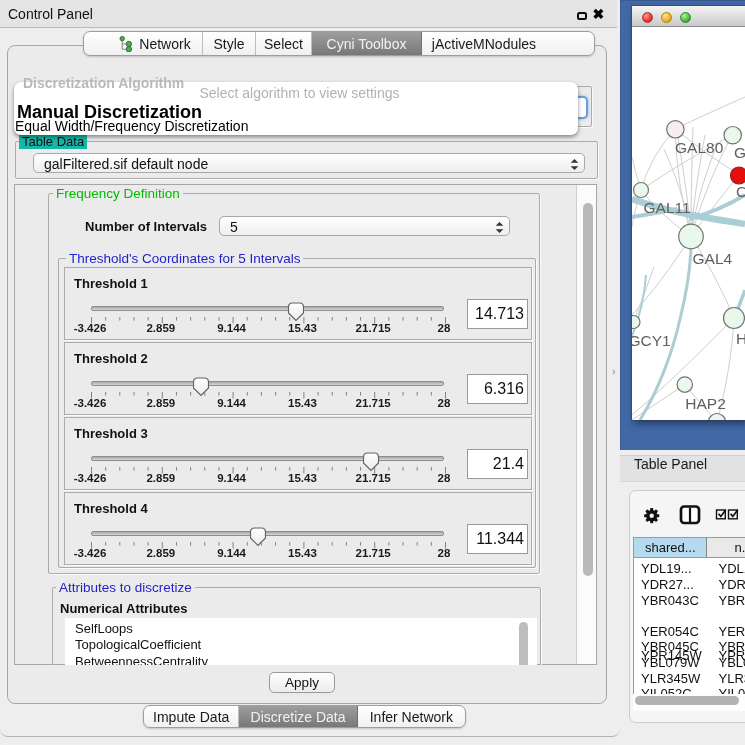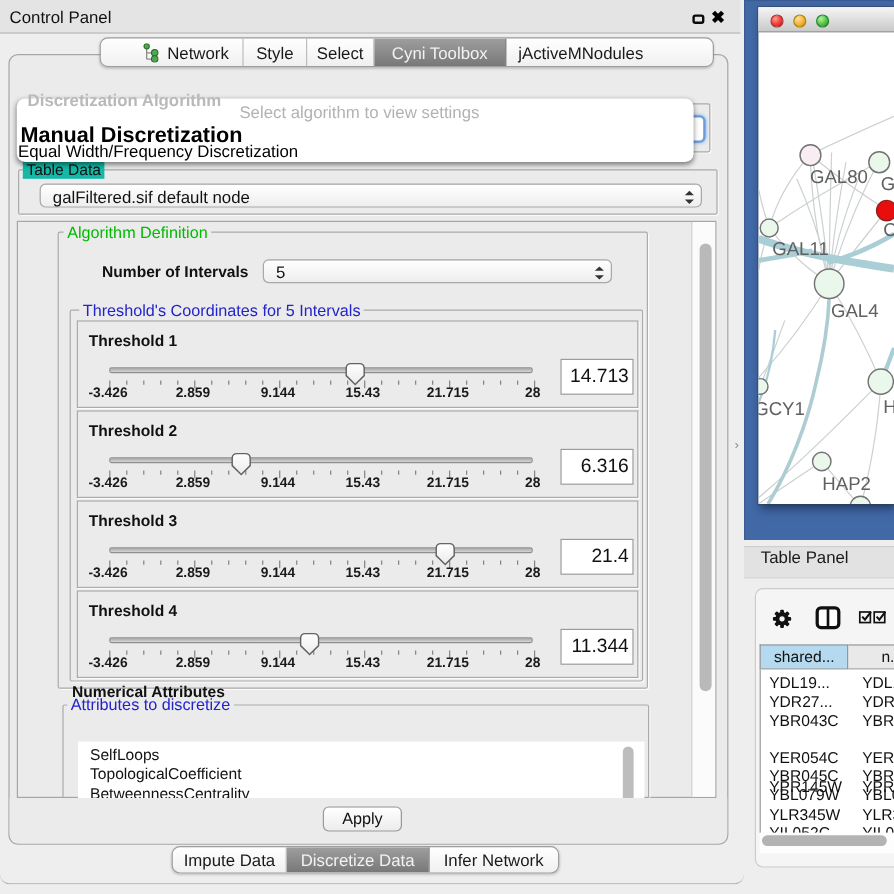--- a/index.html
+++ b/index.html
@@ -142,21 +142,21 @@
         <polygon points="4.5,0 8.3,3.7 0.7,3.7" fill="#333"></polygon>
         <polygon points="4.5,11 8.3,7.3 0.7,7.3" fill="#333"></polygon>
       </svg></span>
 </div>
 
 <div class="abs" id="scrollp"></div>
 <div class="abs" id="vscroll"></div>
 <div class="abs" id="vthumb"></div>
 
 <div class="abs gbox" style="left:48px; top:193px; width:492px; height:381px;"></div>
-<div class="abs greentitle" style="left:53px; top:186px;">Algorithm Definition</div>
+<div class="abs greentitle" style="left:53px; top:186px;">Frequency Definition</div>
 <div class="abs boldlab" style="left:85px; top:219px;">Number of Intervals</div>
 <div class="combo" style="left:219px; top:215.5px; width:291px; height:20.5px;">
   <span class="tx">5</span>
   <span class="arr"><svg width="9" height="12" viewBox="0 0 9 12">
         <polygon points="4.5,0 8.3,3.7 0.7,3.7" fill="#333"></polygon>
         <polygon points="4.5,11 8.3,7.3 0.7,7.3" fill="#333"></polygon>
       </svg></span>
 </div>
 
 <div class="abs gbox" style="left:58px; top:258px; width:478px; height:310px;"></div>
@@ -352,21 +352,21 @@
             <stop offset="1" stop-color="#ebebeb"></stop>
           </linearGradient>
         </defs>
       </svg>
       <div class="vbox">11.344</div>
     </div>
   </div>
 
 <div class="abs gbox" style="left:52px; top:587px; width:489px; height:90px;"></div>
 <div class="abs bluetitle" style="left:56px; top:580px;">Attributes to discretize</div>
-<div class="abs boldlab" style="left:60px; top:569px;">Numerical Attributes</div>
+<div class="abs boldlab" style="left:60px; top:601px;">Numerical Attributes</div>
 <div class="abs" id="numlist">
   <div>SelfLoops</div>
   <div>TopologicalCoefficient</div>
   <div>BetweennessCentrality</div>
 </div>
 <div class="abs" id="listthumb"></div>
 <div class="abs" style="left:8px; top:665px; width:598px; height:38px; background:#ebebeb; border-radius:0 0 8px 8px;"></div>
 
 <div class="abs" id="applybtn">Apply</div>
 

